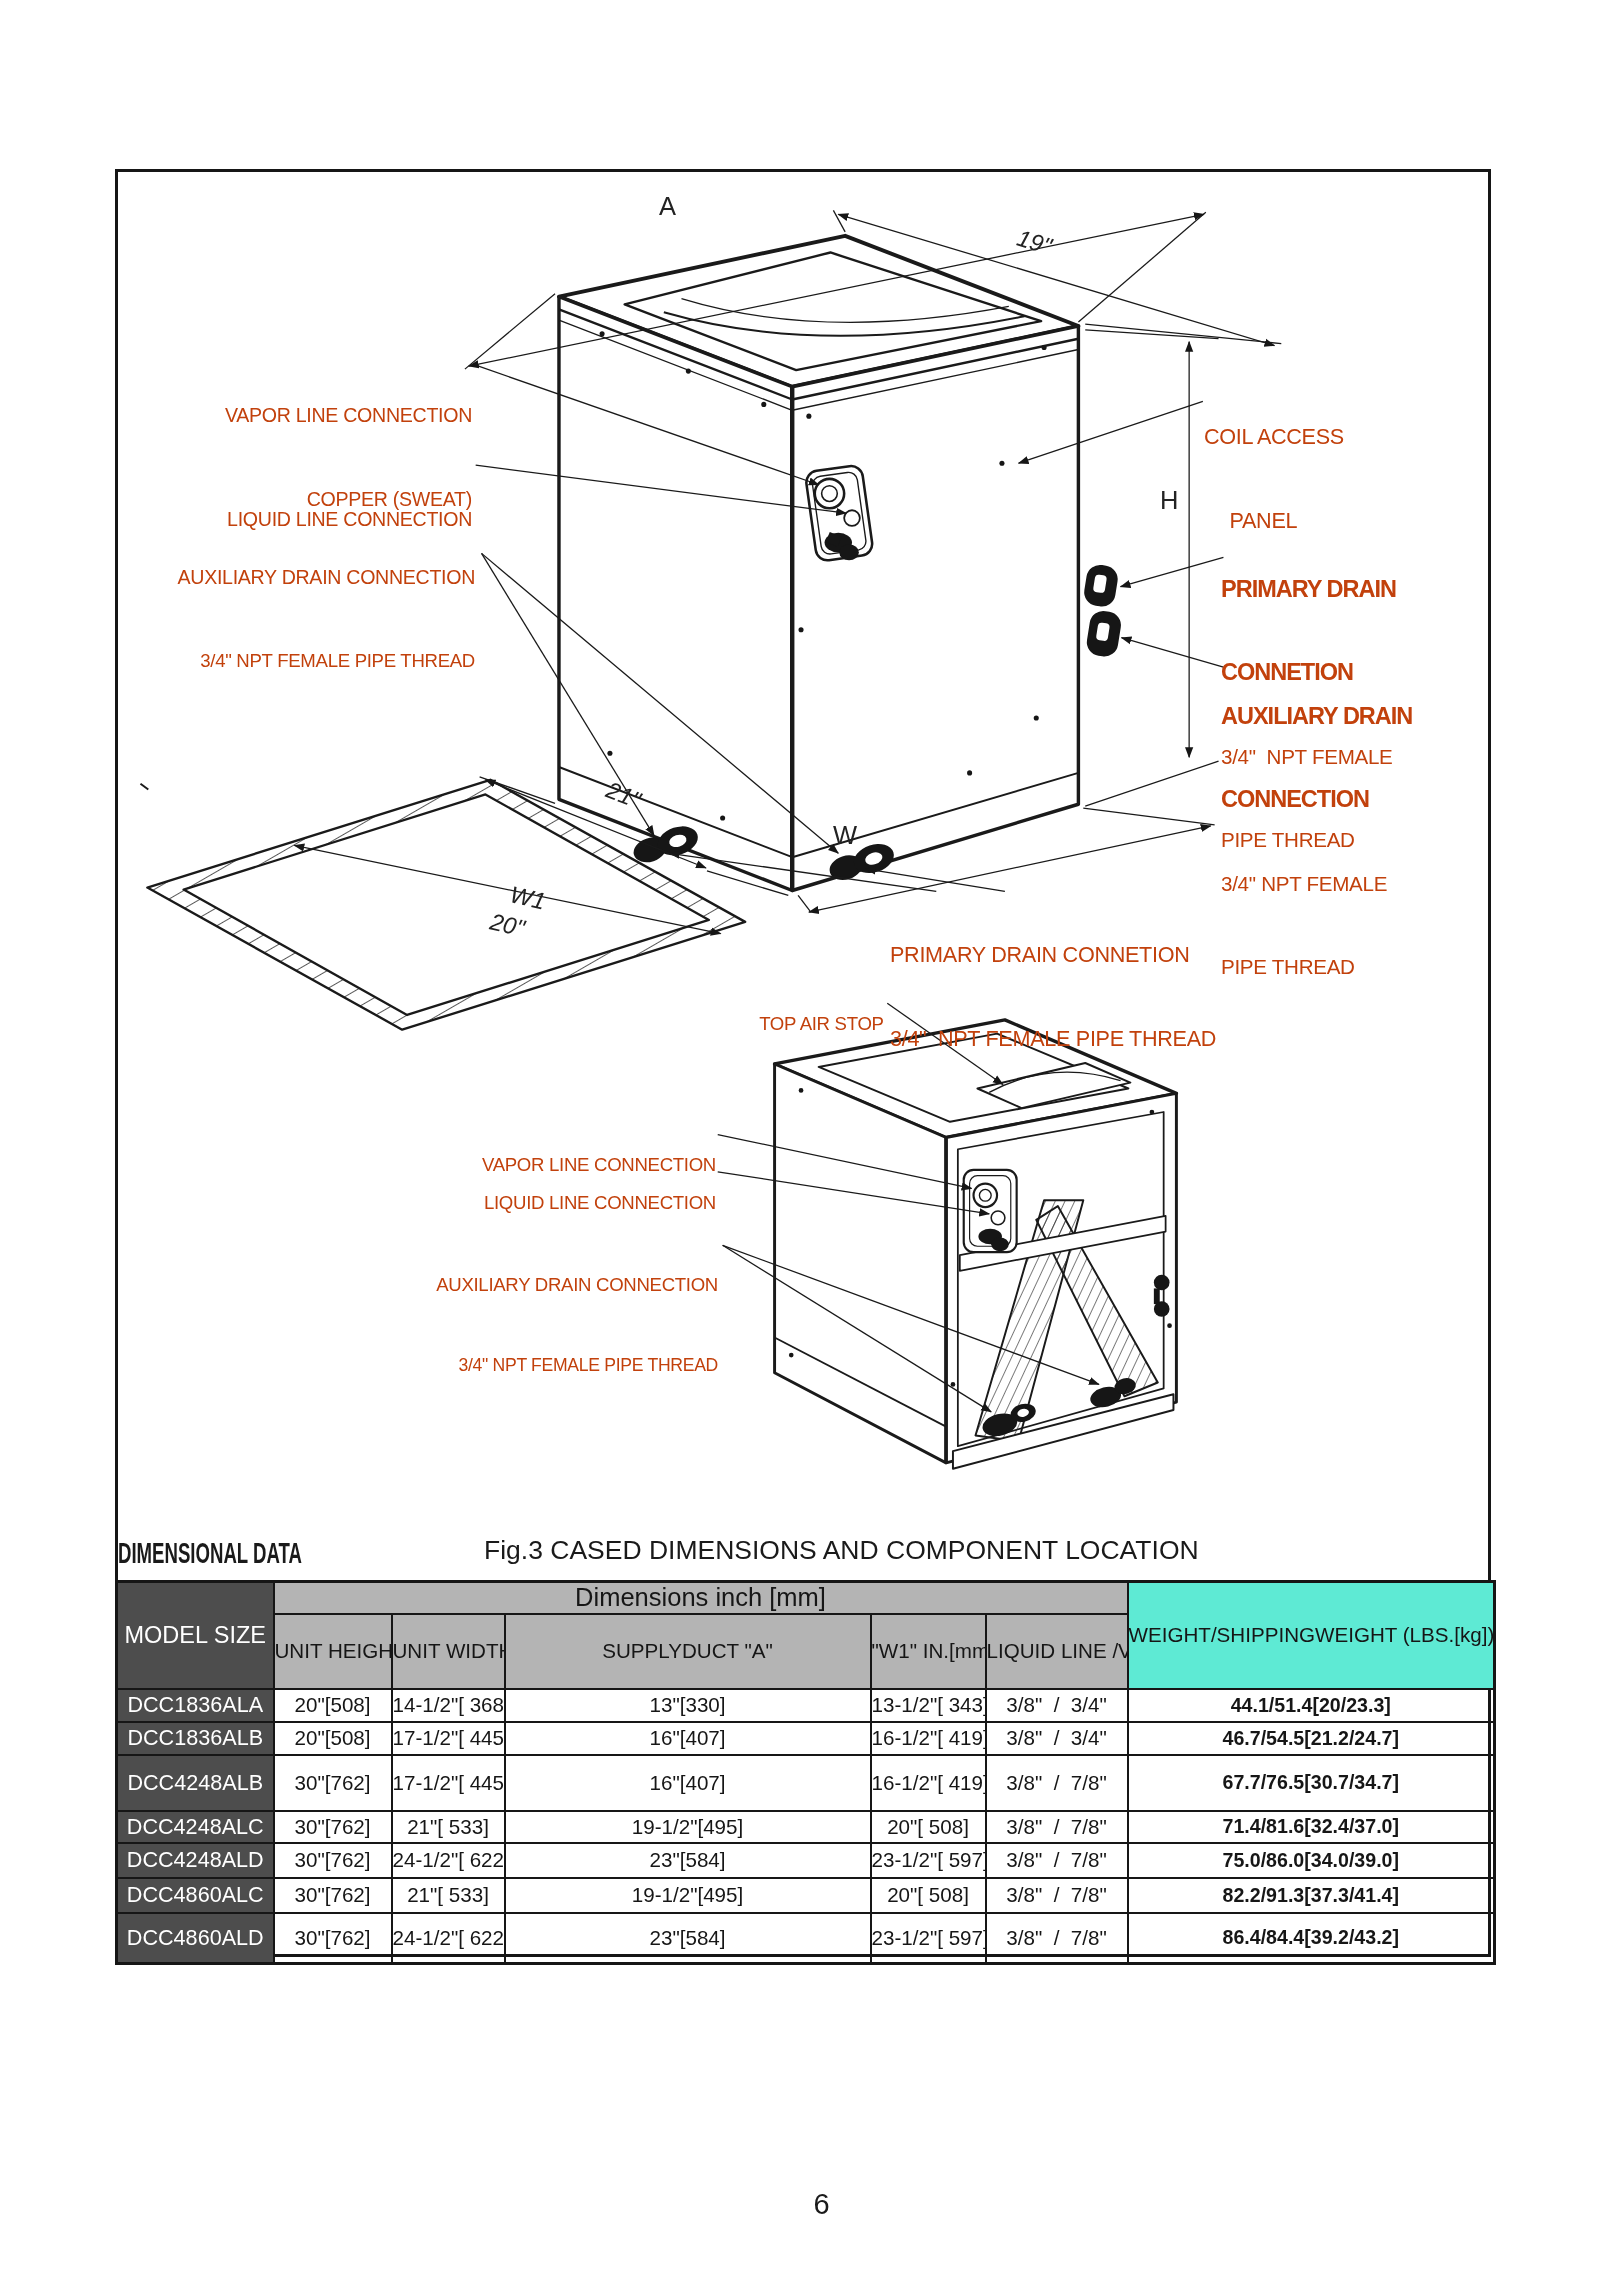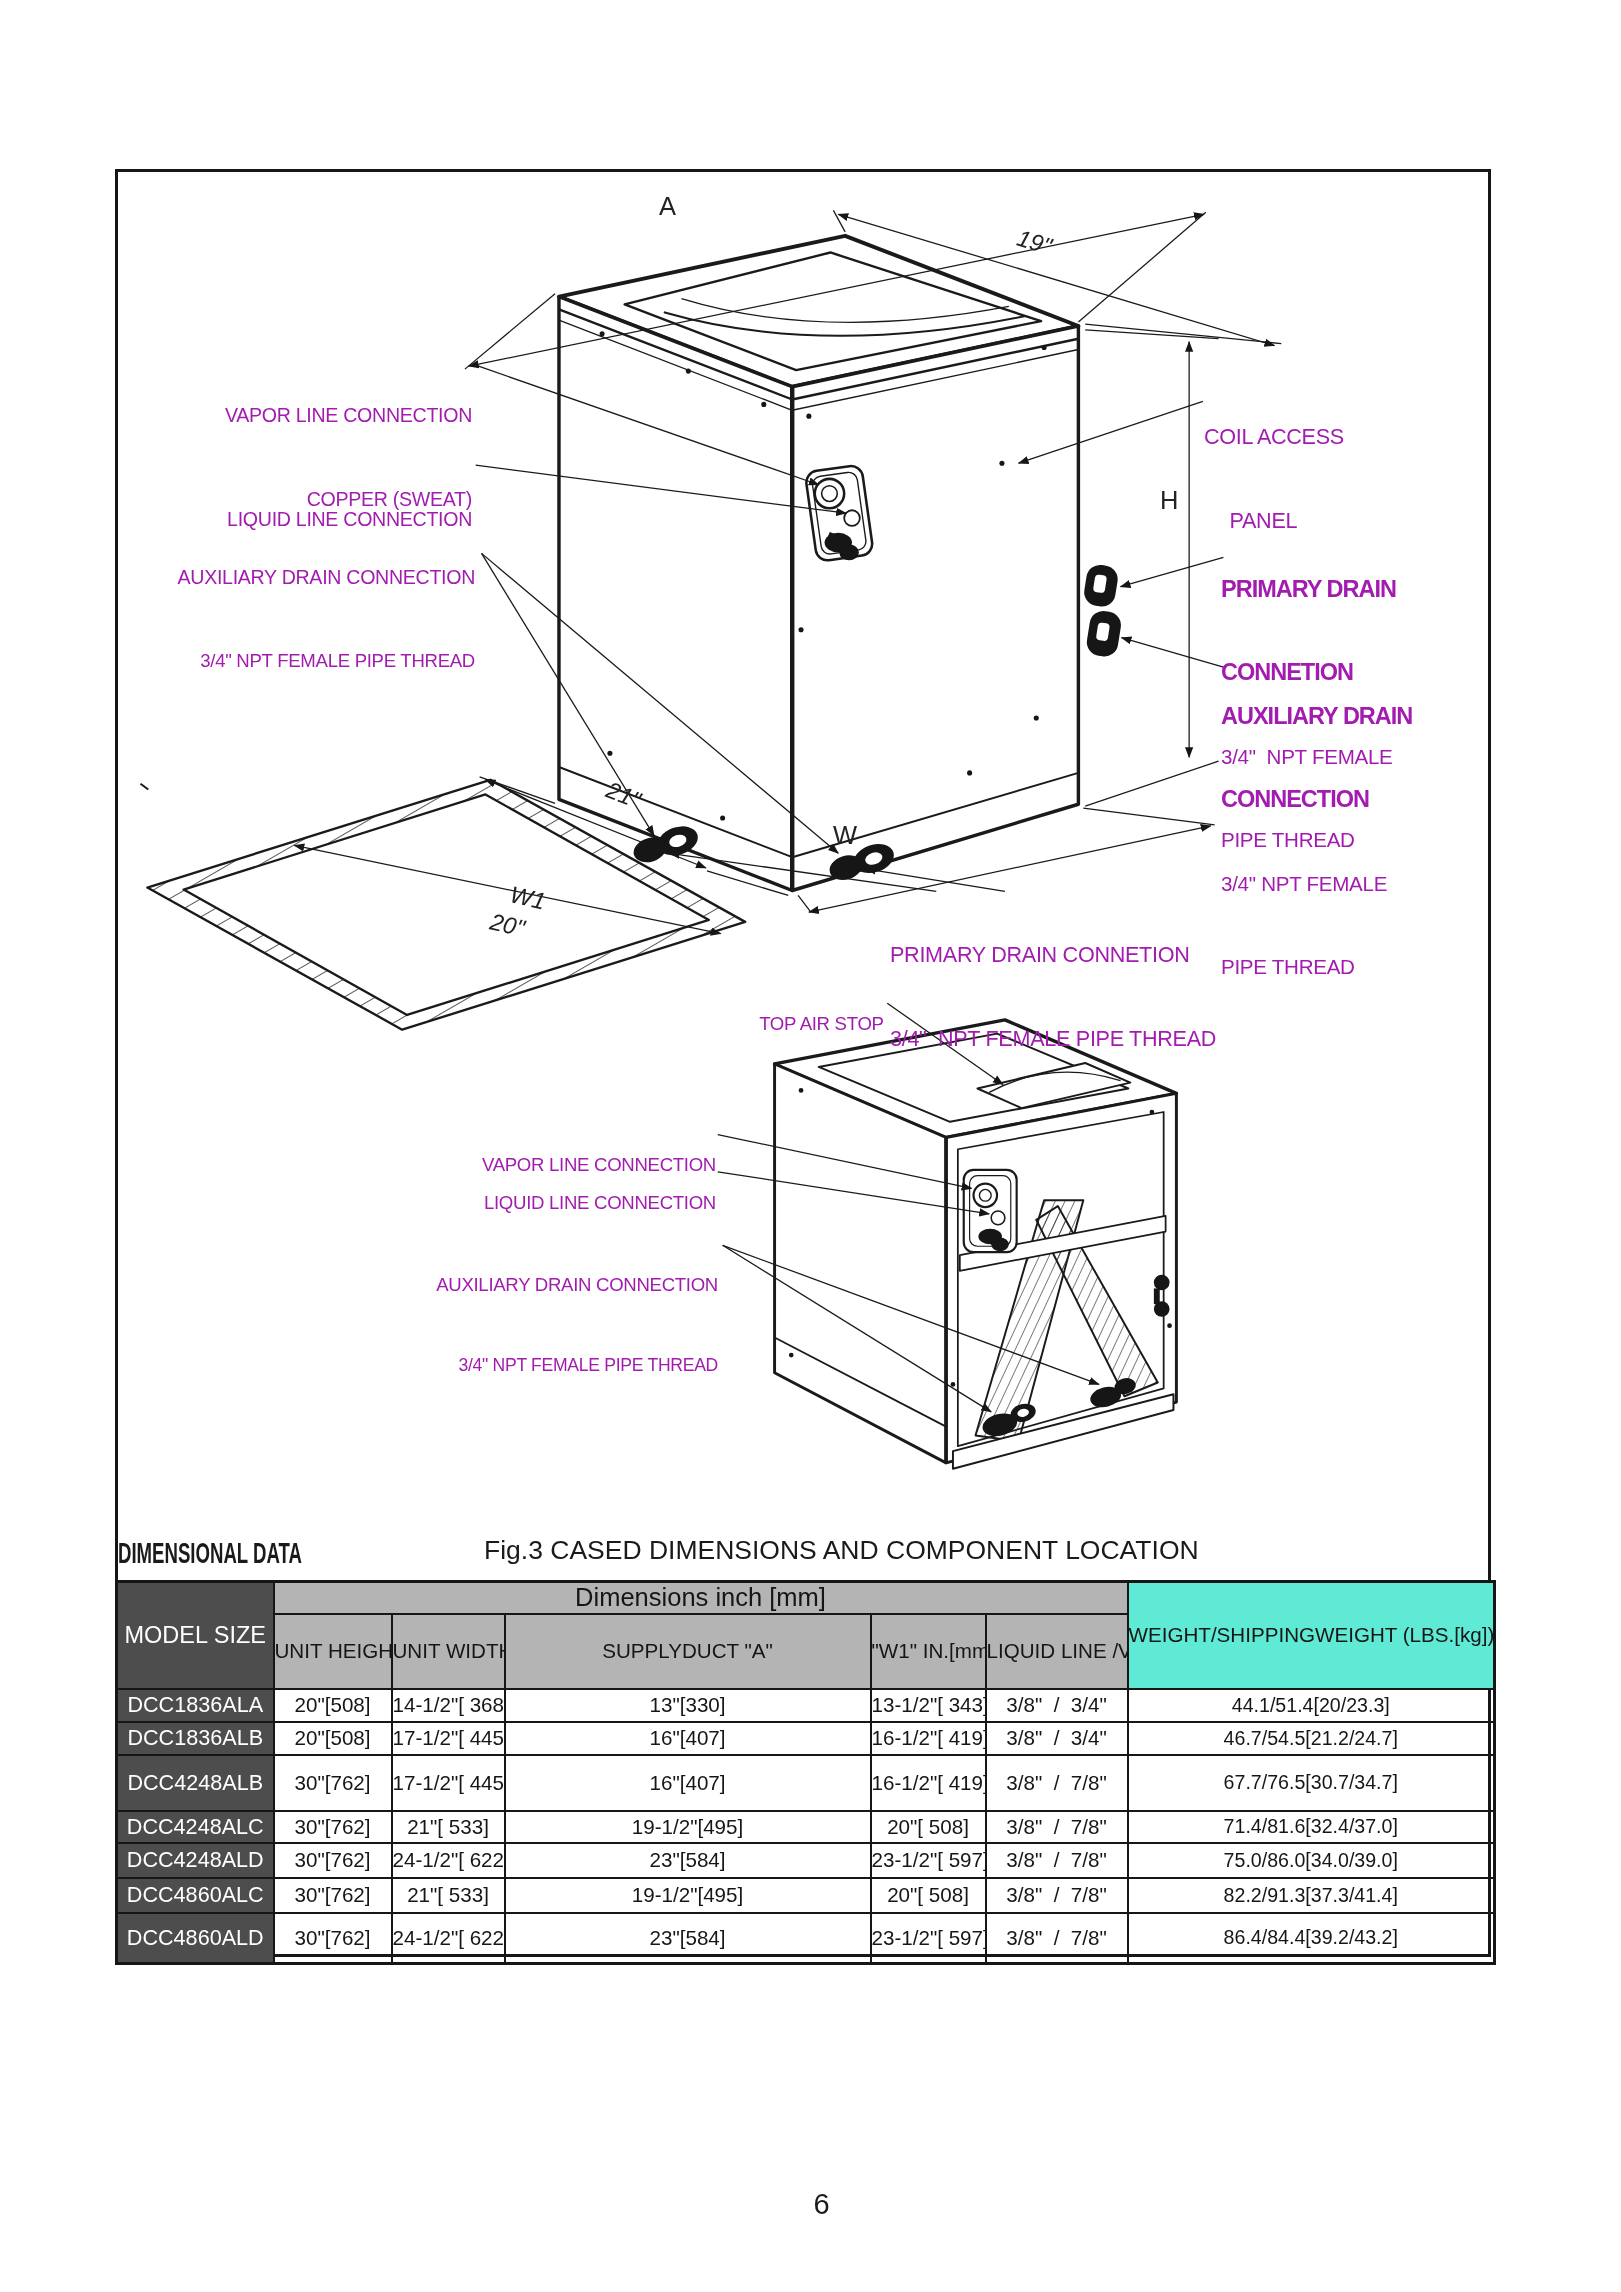--- a/index.html
+++ b/index.html
@@ -12,21 +12,21 @@
     overflow:hidden;
   }
   .frame{
     position:absolute;left:115px;top:169px;width:1376px;height:1788px;
     border:3.9px solid #161616;box-sizing:border-box;
   }
   svg.art{position:absolute;left:115px;top:169px;width:1376px;height:1788px;}
   .lbl{
     position:absolute;
     font-size:19.6px;line-height:28px;letter-spacing:-0.3px;
-    white-space:pre;color:#a21caf;
+    white-space:pre;color:#c2410c;
   }
   .lbl .ln{display:block;}
   .r{text-align:right;}
   .dim{position:absolute;font-size:25.5px;color:#232323;}
   .dimi{position:absolute;font-size:23.5px;font-style:italic;color:#232323;}
   .boldlbl{font-weight:bold;font-size:23.5px;line-height:27.4px;letter-spacing:-1px;}
   .sublbl{font-size:20.6px;line-height:27.4px;}
   .fig2lbl{font-size:18.6px;line-height:26.5px;}
   .heading{
     position:absolute;left:118px;top:1536px;
@@ -50,21 +50,21 @@
     background:#4d4d4d;color:#ffffff;font-size:23.5px;
     border-bottom-color:#ffffff;
   }
   td.model-cell{
     background:#4d4d4d;color:#ffffff;text-align:left;padding-left:13.7px;
     font-size:21.6px;border-top-color:#ffffff;border-bottom-color:#ffffff;
   }
   tr:last-child td.model-cell{border-bottom-color:#161616;}
   td.weight-head{background:#5eead4;text-align:left;padding-left:4.9px;font-size:20.6px;line-height:24.5px;}
   td.supply{text-align:right;padding-right:17.6px;}
-  td.weight-cell{text-align:left;padding-left:4.9px;font-size:19.6px;}
+  td.weight-cell{text-align:left;padding-left:4.9px;font-size:19.6px;font-weight:bold;}
   .pagenum{position:absolute;left:802px;top:2188px;width:39px;text-align:center;font-size:29px;}
 </style>
 </head>
 <body>
 
 <div class="page">
 
   <div class="frame"></div>
 
   <svg class="art" viewBox="0 0 1404 1824">

